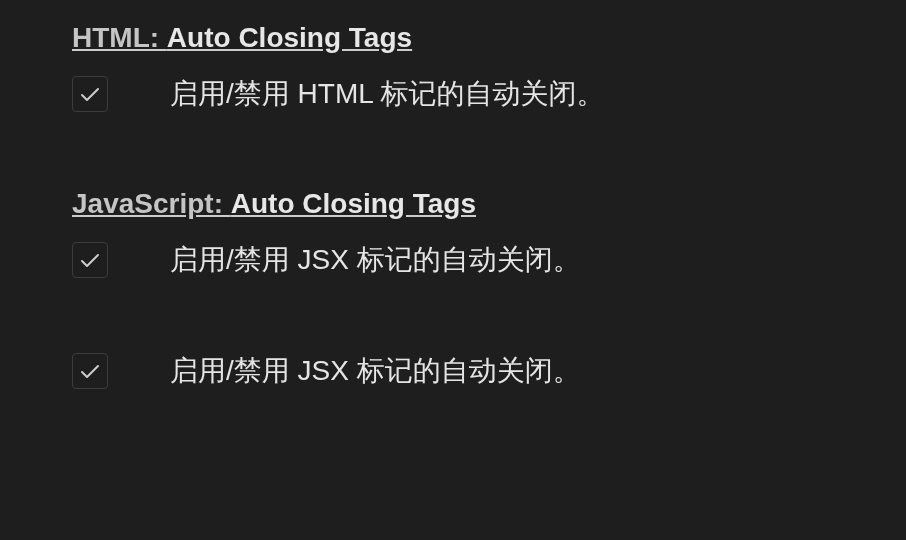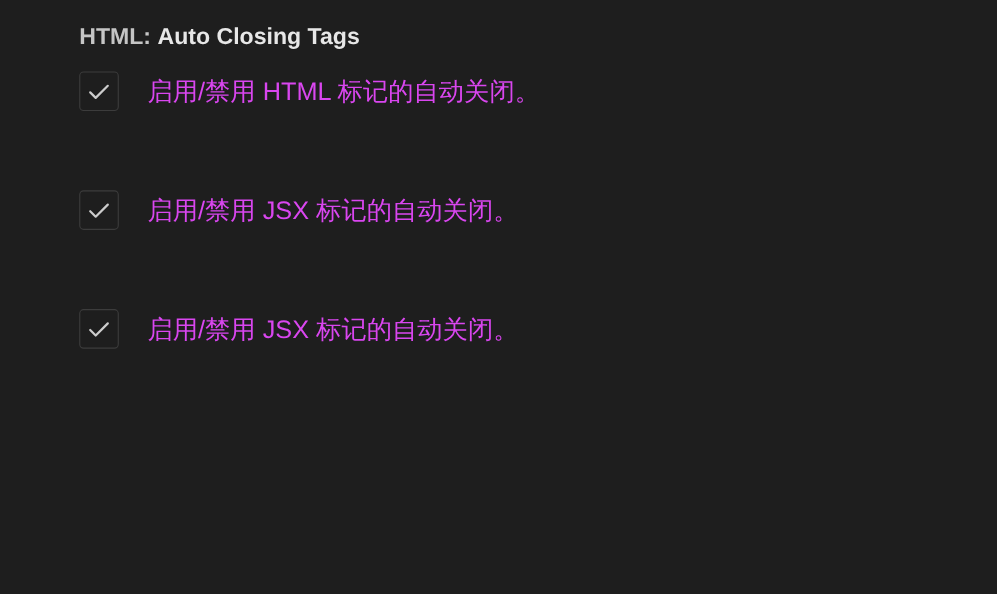--- a/index.html
+++ b/index.html
@@ -12,24 +12,25 @@
       font-family: -apple-system, BlinkMacSystemFont, "Segoe UI", "Helvetica Neue", Arial, sans-serif;
       width: 906px;
       height: 540px;
       padding: 20px 0 0 72px;
       color: #cccccc;
     }
     .setting-item {
       margin-bottom: 72px;
     }
     .setting-title {
-      font-size: 21px;
+      font-size: 28px;
       font-weight: 600;
       margin-bottom: 18px;
       line-height: 1.3;
+      text-decoration: underline;
     }
     .setting-title .category {
       color: #c5c5c5;
       font-weight: 600;
     }
     .setting-title .name {
       color: #e7e7e7;
       font-weight: 700;
     }
     .setting-row {
@@ -52,43 +53,47 @@
     .checkbox svg {
       width: 24px;
       height: 24px;
       stroke: #cccccc;
       stroke-width: 2;
       fill: none;
       stroke-linecap: round;
       stroke-linejoin: round;
     }
     .setting-description {
-      font-size: 23px;
-      color: #d946ef;
+      font-size: 28px;
+      color: #e5e5e5;
       line-height: 1.4;
+      margin-left: 36px;
     }
   </style>
 </head>
 <body>
 
 <div class="setting-item">
   <div class="setting-title">
     <span class="category">HTML: </span><span class="name">Auto Closing Tags</span>
   </div>
   <div class="setting-row">
     <div class="checkbox">
       <svg viewBox="0 0 24 24">
           <polyline points="4 13 9 18 20 7"></polyline>
         </svg>
     </div>
     <div class="setting-description">启用/禁用 HTML 标记的自动关闭。</div>
   </div>
 </div>
 
 <div class="setting-item">
+  <div class="setting-title">
+    <span class="category">JavaScript: </span><span class="name">Auto Closing Tags</span>
+  </div>
   <div class="setting-row">
     <div class="checkbox">
       <svg viewBox="0 0 24 24">
           <polyline points="4 13 9 18 20 7"></polyline>
         </svg>
     </div>
     <div class="setting-description">启用/禁用 JSX 标记的自动关闭。</div>
   </div>
 </div>
 

